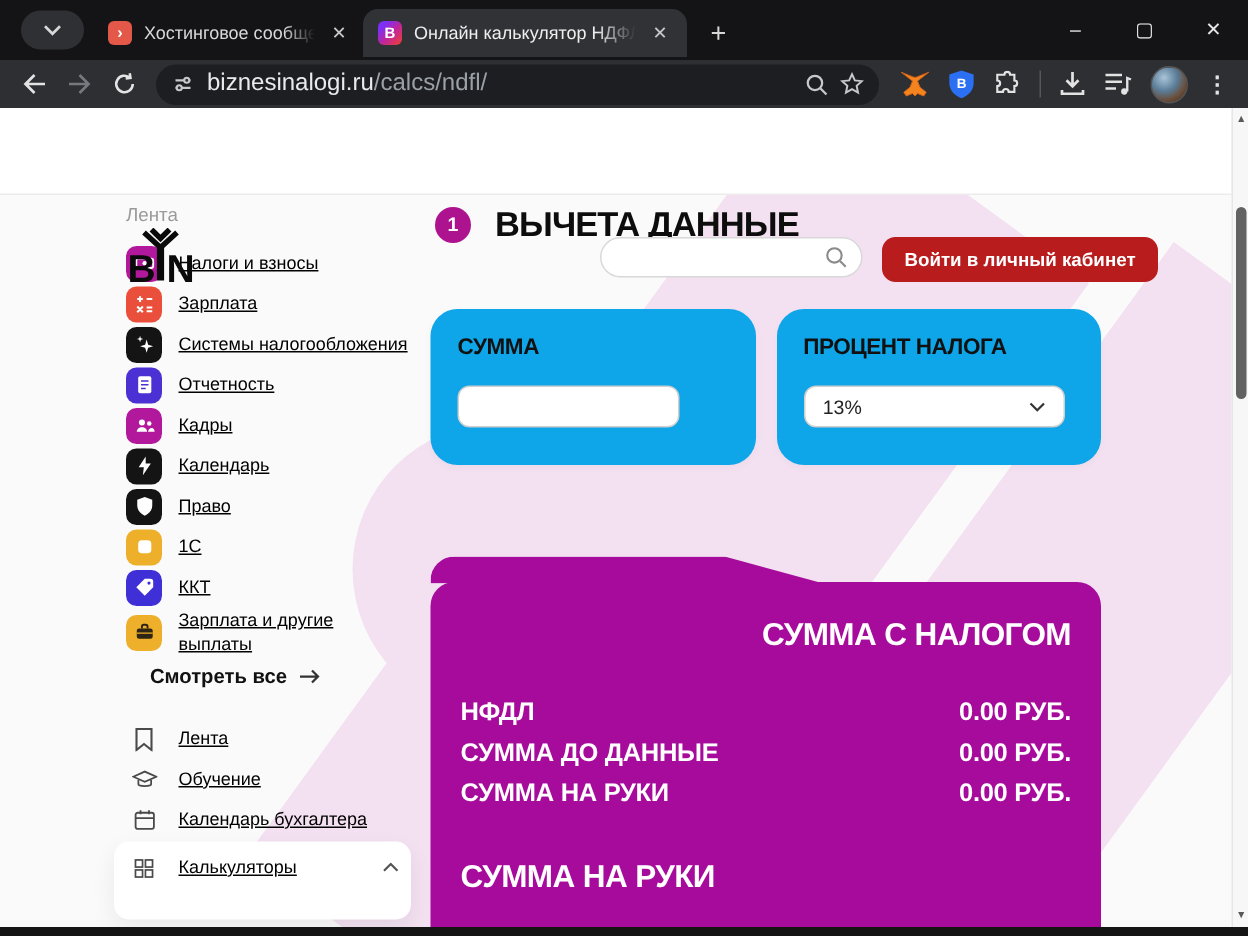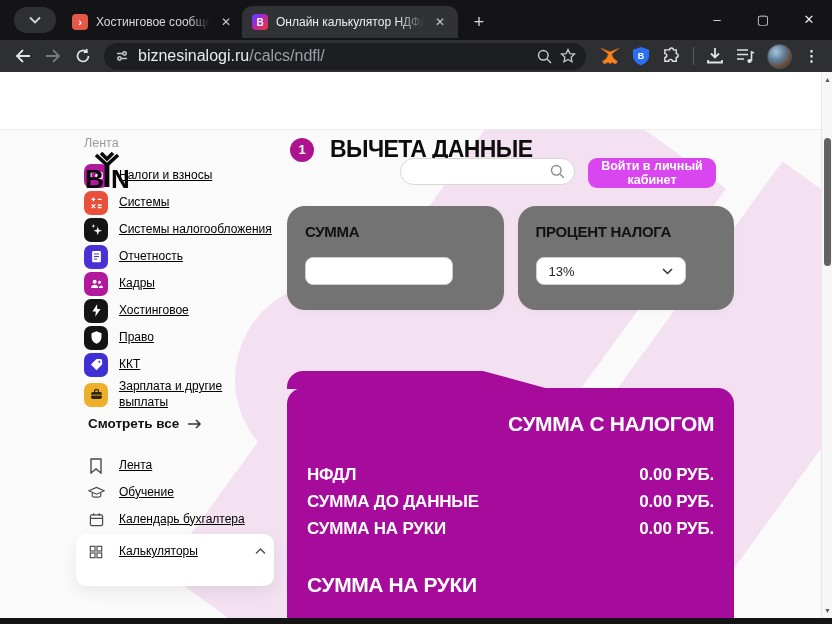--- a/index.html
+++ b/index.html
@@ -38,53 +38,53 @@
   .ext-area { display:flex; align-items:center; gap:12px; margin-left:14px; }
   .ext-divider { width:1px; height:18px; background:#55575c; }
   .avatar { width:25px; height:25px; border-radius:50%;
             background:radial-gradient(circle at 35% 30%, #a9c4d8, #5b7d99 40%, #6b4a33 70%, #222c38); border:1px solid #555; }
 
   
   .siteheader { position:absolute; left:0; top:72px; width:832px; height:58px; background:#fff; border-bottom:1px solid #ececec; z-index:3; }
   .logo { position:absolute; left:84px; top:80px; }
   .search-pill { position:absolute; left:400px; top:86px; width:175px; height:27px; border:1px solid #d8d8d8;
                  border-radius:14px; background:#fff; display:flex; align-items:center; justify-content:flex-end; padding:0 9px; }
-  .login-btn { position:absolute; left:588px; top:86px; width:128px; height:30px; background:#d946ef; color:#fff;
+  .login-btn { position:absolute; left:588px; top:86px; width:184px; height:30px; background:#b91c1c; color:#fff;
                border:none; border-radius:9px; font-size:12.5px; font-weight:700; font-family:inherit; }
 
   
   .page { position:absolute; left:0; top:130px; width:821px; height:494px; background:#fafafa; overflow:hidden; }
   .deco { position:absolute; background:#f3e1f1; }
   .deco-band1 { left:330px; top:-70px; width:230px; height:640px; transform:rotate(36deg); }
   .deco-band2 { left:640px; top:50px; width:200px; height:420px; transform:rotate(36deg); }
   .deco-circle { left:235px; top:152px; width:195px; height:195px; border-radius:50%; }
 
   
   .sidebar { position:absolute; left:84px; top:6px; width:190px; z-index:2; }
   .s-title { font-size:12.5px; color:#9a9a9a; margin-bottom:13px; }
   .s-row { display:flex; align-items:center; gap:11px; margin-bottom:2px; min-height:25px; }
   .s-ico { width:24px; height:24px; border-radius:7px; flex:0 0 24px; display:flex; align-items:center; justify-content:center; }
   .s-label { font-size:12px; color:#000000; line-height:1.3;text-decoration:underline; }
-  .see-all { font-size:13.5px; color:#111; font-weight:700; margin:6px 4px 22px; display:flex; gap:8px; align-items:center; }
+  .see-all { font-size:13.5px; color:#111; font-weight:700; margin:6px 16px 22px; display:flex; gap:8px; align-items:center; }
   .o-ico { width:24px; height:24px; flex:0 0 24px; display:flex; align-items:center; justify-content:center; color:#4a4a4a; }
   .calc-panel { background:#fff; border-radius:10px; box-shadow:0 6px 16px rgba(0,0,0,.07); padding:5px 8px 14px 0; margin-left:-8px; }
   .calc-panel .s-row { padding-left:8px; margin-bottom:8px; }
   .chev-up { margin-left:auto; color:#555; }
 
   
   .main { position:absolute; left:287px; top:0; width:447px; z-index:1; }
   .step-row { position:absolute; left:3px; top:6px; display:flex; align-items:center; gap:16px; }
   .step-badge { width:24px; height:24px; border-radius:50%; color:#fff; font-size:13px; font-weight:700;
                 display:flex; align-items:center; justify-content:center; }
   .h1 { font-size:23px; font-weight:700; color:#0d0d0d; letter-spacing:-0.6px; }
   .cards { position:absolute; left:0; top:76px; display:flex; gap:14px; }
-  .card { width:216.5px; height:104px; background:#737373; border-radius:18px; padding:17px 18px; box-shadow:0 2px 6px rgba(0,0,0,.03); }
+  .card { width:216.5px; height:104px; background:#0ea5e9; border-radius:18px; padding:17px 18px; box-shadow:0 2px 6px rgba(0,0,0,.03); }
   .card-label { font-size:15px; font-weight:700; color:#111; letter-spacing:-0.3px; }
   .sum-input { margin-top:17px; width:148px; height:28px; border:1px solid #cfcfcf; border-radius:8px; background:#fff; font-family:inherit; padding:0 8px; }
-  .select { margin-top:17px; width:150px; height:28px; border:1px solid #cfcfcf; border-radius:8px; background:#fff;
+  .select { margin-top:17px; width:174px; height:28px; border:1px solid #cfcfcf; border-radius:8px; background:#fff;
             display:flex; align-items:center; justify-content:space-between; padding:0 12px; font-size:13px; color:#222; }
   .result-card { position:absolute; left:0; top:258px; width:447px; height:260px; border-radius:16px; padding:24px 20px; }
   .result-card::before { content:""; position:absolute; left:0; top:-17px; width:262px; height:18px; background:inherit;
                          border-radius:16px 0 0 0; clip-path:polygon(0 0, 196px 0, 262px 100%, 0 100%); }
   .r-title { color:#fff; font-size:21px; font-weight:700; letter-spacing:-0.4px; margin-bottom:25px;text-align:right; }
   .r-row { display:flex; justify-content:space-between; color:#fff; font-size:17px; font-weight:700; letter-spacing:-0.2px; line-height:27px; }
   .r-title2 { color:#fff; font-size:21px; font-weight:700; letter-spacing:-0.4px; margin-top:31px; }
 
   
   .scrollbar { position:absolute; right:0; top:72px; width:11px; height:546px; background:#f7f7f7; border-left:1px solid #e6e6e6; z-index:5; }
@@ -233,21 +233,21 @@
             </svg>
         </span>
         <span class="s-label">Налоги и взносы</span>
       </div>
       <div class="s-row">
         <span class="s-ico" style="background: rgb(234, 79, 59);">
           <svg width="15" height="15" viewBox="0 0 24 24">
               <path d="M7 4 V10 M4 7 H10 M14 7 H20 M4 15 L10 21 M10 15 L4 21 M14 16 H20 M14 20 H20" stroke="#fff" stroke-width="2.2" fill="none"></path>
             </svg>
         </span>
-        <span class="s-label">Системы</span>
+        <span class="s-label">Зарплата</span>
       </div>
       <div class="s-row">
         <span class="s-ico" style="background: rgb(20, 20, 20);">
           <svg width="15" height="15" viewBox="0 0 24 24">
               <path d="M14 7 L15.6 12.4 L21 14 L15.6 15.6 L14 21 L12.4 15.6 L7 14 L12.4 12.4 Z" fill="#fff"></path>
               <path d="M7 3 L7.8 5.6 L10.4 6.4 L7.8 7.2 L7 9.8 L6.2 7.2 L3.6 6.4 L6.2 5.6 Z" fill="#fff"></path>
             </svg>
         </span>
         <span class="s-label">Системы налогообложения</span>
       </div>
@@ -270,29 +270,37 @@
             </svg>
         </span>
         <span class="s-label">Кадры</span>
       </div>
       <div class="s-row">
         <span class="s-ico" style="background: rgb(20, 20, 20);">
           <svg width="15" height="15" viewBox="0 0 24 24">
               <path d="M13 2 L5.5 13.5 H11 L10 22 L18.5 9.5 H13 Z" fill="#fff"></path>
             </svg>
         </span>
-        <span class="s-label">Хостинговое</span>
+        <span class="s-label">Календарь</span>
       </div>
       <div class="s-row">
         <span class="s-ico" style="background: rgb(20, 20, 20);">
           <svg width="15" height="15" viewBox="0 0 24 24">
               <path d="M12 2 L20 5 V11 C20 16.5 16.6 20 12 22 C7.4 20 4 16.5 4 11 V5 Z" fill="#fff"></path>
             </svg>
         </span>
         <span class="s-label">Право</span>
+      </div>
+      <div class="s-row">
+        <span class="s-ico" style="background: rgb(238, 176, 43);">
+          <svg width="15" height="15" viewBox="0 0 24 24">
+              <rect x="5" y="5" width="14" height="14" rx="4" fill="#fff"></rect>
+            </svg>
+        </span>
+        <span class="s-label">1С</span>
       </div>
       <div class="s-row">
         <span class="s-ico" style="background: rgb(63, 47, 214);">
           <svg width="15" height="15" viewBox="0 0 24 24">
               <path d="M3 12 L12 3 H18 A3 3 0 0 1 21 6 V12 L12 21 Z" fill="#fff"></path>
               <circle cx="16.5" cy="7.5" r="1.7" fill="#3f2fd6"></circle>
             </svg>
         </span>
         <span class="s-label">ККТ</span>
       </div>

